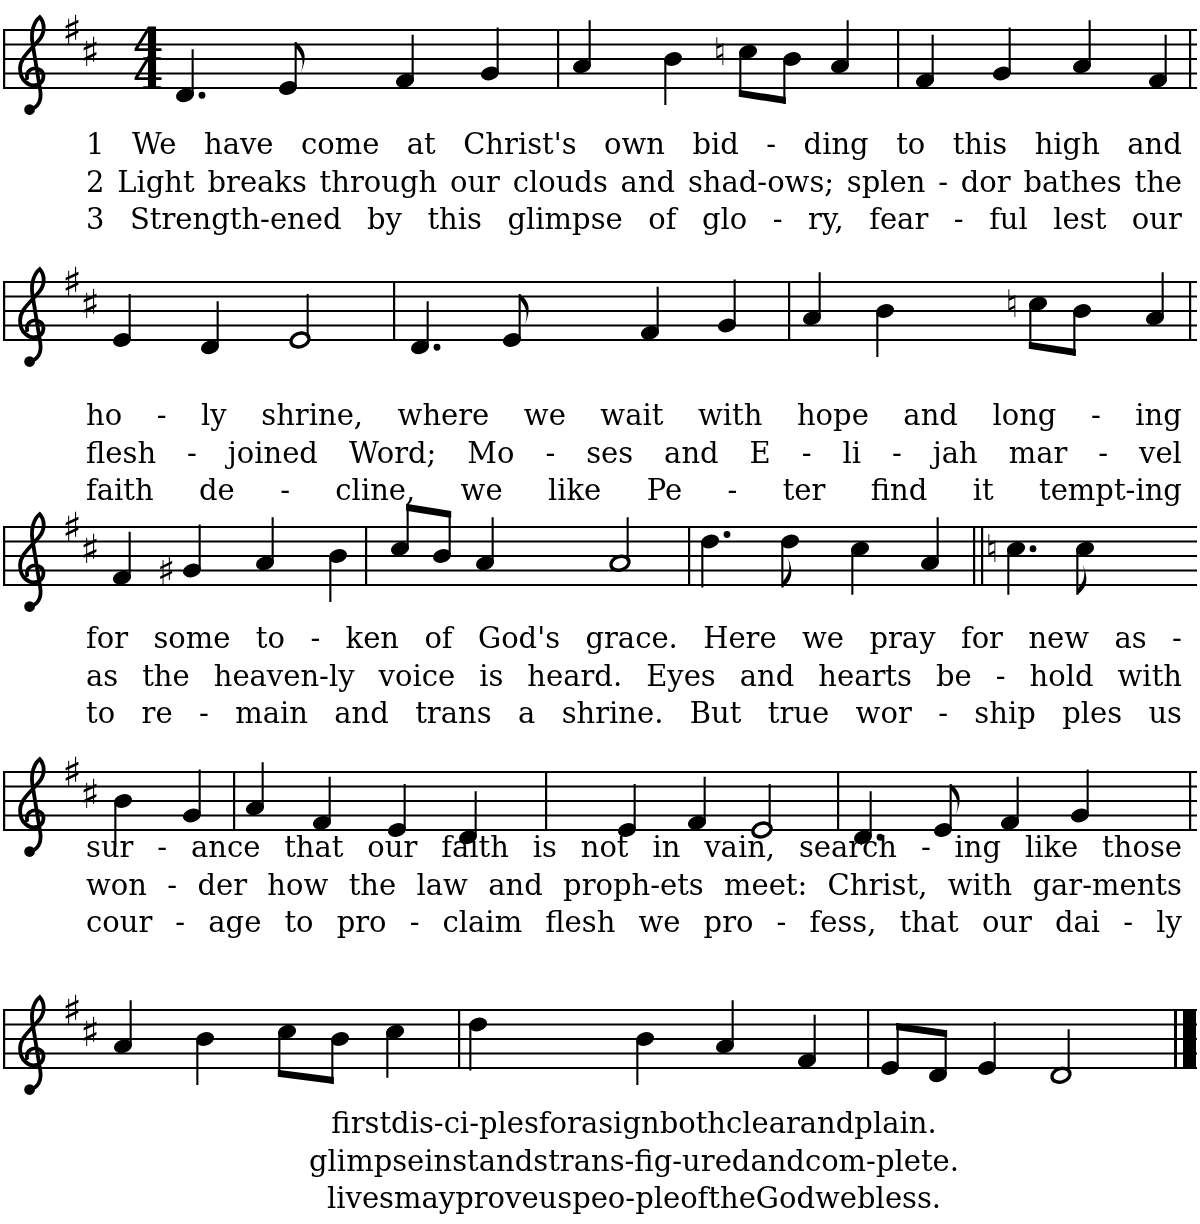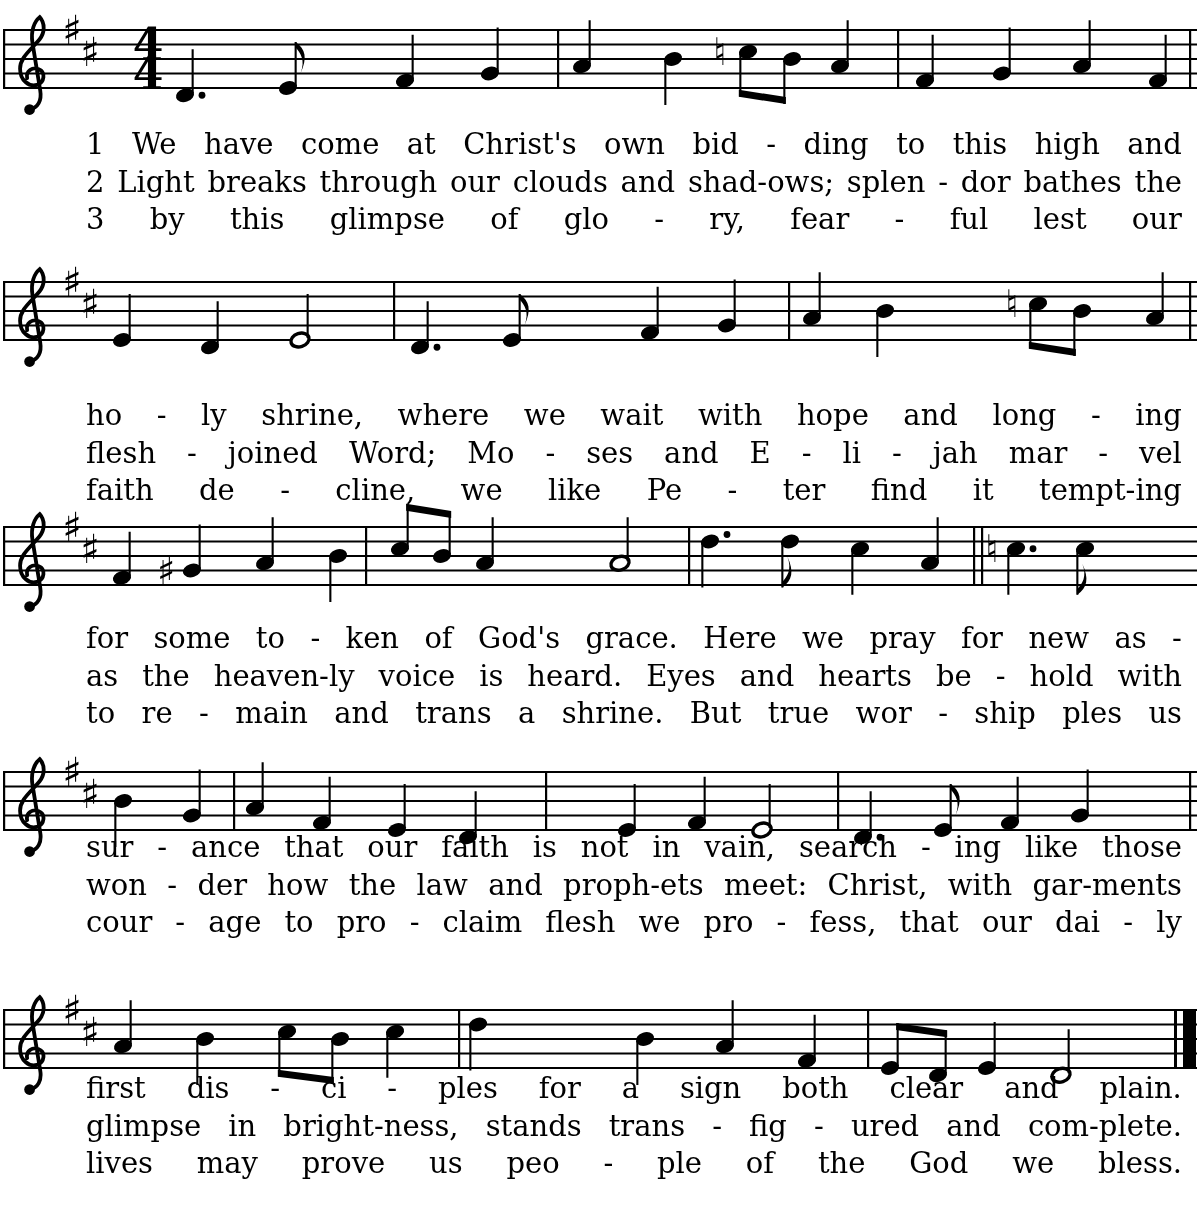--- a/index.html
+++ b/index.html
@@ -253,36 +253,36 @@
         <ellipse cx="1061" cy="1075.25" rx="9.3" ry="6.6" transform="rotate(-18 1061 1075.25)" fill="#fff" stroke="#000" stroke-width="3.4"></ellipse>
         <rect x="1067.6" y="1029.25" width="2.1" height="44" fill="#000"></rect>
         <rect x="1174" y="1010" width="3" height="58" fill="#000"></rect>
         <rect x="1183" y="1010" width="13" height="58" fill="#000"></rect>
       </g>
     </svg>
   <div id="lyrics">
       <div class="lblock" style="top: 127px;">
         <div class="lline"><span>1</span><span>We</span><span>have</span><span>come</span><span>at</span><span>Christ's</span><span>own</span><span>bid</span><span>-</span><span>ding</span><span>to</span><span>this</span><span>high</span><span>and</span></div>
         <div class="lline"><span>2</span><span>Light</span><span>breaks</span><span>through</span><span>our</span><span>clouds</span><span>and</span><span>shad-ows;</span><span>splen</span><span>-</span><span>dor</span><span>bathes</span><span>the</span></div>
-        <div class="lline"><span>3</span><span>by</span><span>this</span><span>glimpse</span><span>of</span><span>glo</span><span>-</span><span>ry,</span><span>fear</span><span>-</span><span>ful</span><span>lest</span><span>our</span></div>
+        <div class="lline"><span>3</span><span>Strength-ened</span><span>by</span><span>this</span><span>glimpse</span><span>of</span><span>glo</span><span>-</span><span>ry,</span><span>fear</span><span>-</span><span>ful</span><span>lest</span><span>our</span></div>
       </div>
       <div class="lblock" style="top: 398px;">
         <div class="lline"><span>ho</span><span>-</span><span>ly</span><span>shrine,</span><span>where</span><span>we</span><span>wait</span><span>with</span><span>hope</span><span>and</span><span>long</span><span>-</span><span>ing</span></div>
         <div class="lline"><span>flesh</span><span>-</span><span>joined</span><span>Word;</span><span>Mo</span><span>-</span><span>ses</span><span>and</span><span>E</span><span>-</span><span>li</span><span>-</span><span>jah</span><span>mar</span><span>-</span><span>vel</span></div>
         <div class="lline"><span>faith</span><span>de</span><span>-</span><span>cline,</span><span>we</span><span>like</span><span>Pe</span><span>-</span><span>ter</span><span>find</span><span>it</span><span>tempt-ing</span></div>
       </div>
       <div class="lblock" style="top: 621px;">
         <div class="lline"><span>for</span><span>some</span><span>to</span><span>-</span><span>ken</span><span>of</span><span>God's</span><span>grace.</span><span>Here</span><span>we</span><span>pray</span><span>for</span><span>new</span><span>as</span><span>-</span></div>
         <div class="lline"><span>as</span><span>the</span><span>heaven-ly</span><span>voice</span><span>is</span><span>heard.</span><span>Eyes</span><span>and</span><span>hearts</span><span>be</span><span>-</span><span>hold</span><span>with</span></div>
         <div class="lline"><span>to</span><span>re</span><span>-</span><span>main</span><span>and</span><span>trans</span><span>a</span><span>shrine.</span><span>But</span><span>true</span><span>wor</span><span>-</span><span>ship</span><span>ples</span><span>us</span></div>
       </div>
       <div class="lblock" style="top: 830px;">
         <div class="lline"><span>sur</span><span>-</span><span>ance</span><span>that</span><span>our</span><span>faith</span><span>is</span><span>not</span><span>in</span><span>vain,</span><span>search</span><span>-</span><span>ing</span><span>like</span><span>those</span></div>
         <div class="lline"><span>won</span><span>-</span><span>der</span><span>how</span><span>the</span><span>law</span><span>and</span><span>proph-ets</span><span>meet:</span><span>Christ,</span><span>with</span><span>gar-ments</span></div>
         <div class="lline"><span>cour</span><span>-</span><span>age</span><span>to</span><span>pro</span><span>-</span><span>claim</span><span>flesh</span><span>we</span><span>pro</span><span>-</span><span>fess,</span><span>that</span><span>our</span><span>dai</span><span>-</span><span>ly</span></div>
       </div>
-      <div class="lblock" style="top: 1071px;">
+      <div class="lblock" style="top: 1106px; align-items: center;">
         <div class="lline"><span>first</span><span>dis</span><span>-</span><span>ci</span><span>-</span><span>ples</span><span>for</span><span>a</span><span>sign</span><span>both</span><span>clear</span><span>and</span><span>plain.</span></div>
-        <div class="lline"><span>glimpse</span><span>in</span><span>bright-ness,</span><span>stands</span><span>trans</span><span>-</span><span>fig</span><span>-</span><span>ured</span><span>and</span><span>com-plete.</span></div>
+        <div class="lline"><span>glimpse</span><span>in</span><span>stands</span><span>trans</span><span>-</span><span>fig</span><span>-</span><span>ured</span><span>and</span><span>com-plete.</span></div>
         <div class="lline"><span>lives</span><span>may</span><span>prove</span><span>us</span><span>peo</span><span>-</span><span>ple</span><span>of</span><span>the</span><span>God</span><span>we</span><span>bless.</span></div>
       </div>
     </div>
 </div>
 
 </body></html>

